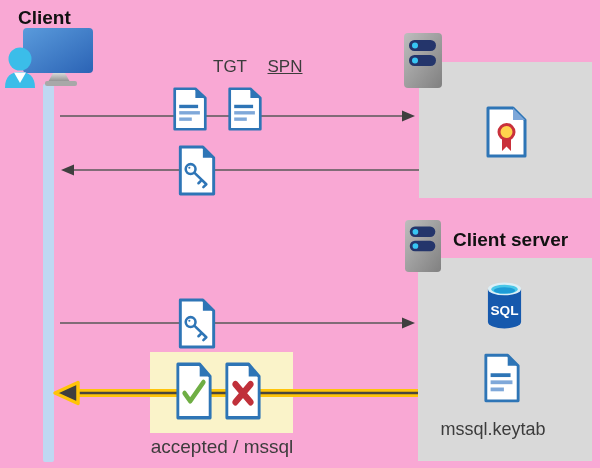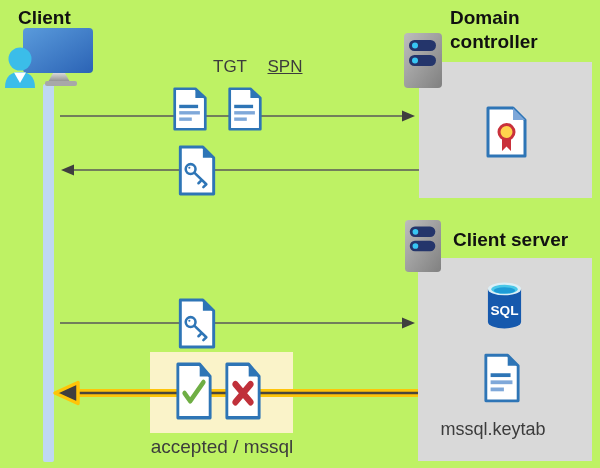--- a/index.html
+++ b/index.html
@@ -1,17 +1,17 @@
 <!DOCTYPE html>
 <html><head>
 <meta charset="utf-8">
 <style>
   html,body{margin:0;padding:0;background:#ffffff;}
   #canvas{
-    position:relative;width:600px;height:468px;background:#bef264;
+    position:relative;width:600px;height:468px;background:#f9a8d4;
     font-family:"Liberation Sans", sans-serif;overflow:hidden;
   }
   .abs{position:absolute;}
   .box{background:#D9D9D9;}
   .hl{background:#FAF3C9;}
   .blabel{font-weight:700;font-size:19px;color:#111111;line-height:24px;}
   .slabel{font-size:17px;color:#3C3C3C;margin-left:40px;}
   .mlabel{font-size:18px;color:#3C3C3C;}
   .center{text-align:center;}
   #timeline{background:#BFD8F2;border-radius:2px;}
@@ -100,21 +100,20 @@
   <svg class="icon" style="left:177px;top:298px;" width="40" height="51" viewBox="0 0 40 52">
     <path d="M3 2 H26 L37 13 V50 H3 Z" fill="#ffffff" stroke="#2E75B6" stroke-width="3" stroke-linejoin="round"></path>
     <polygon points="26,2 37,13 26,13" fill="#2E75B6"></polygon>
     <g stroke="#2E75B6" stroke-width="2.6" fill="none" stroke-linecap="round" stroke-linejoin="round">
       <circle cx="13.5" cy="24.5" r="5"></circle>
       <path d="M17.5 28.5 L29.5 40 M24.5 36 L21.5 39 M29.5 40 L26.5 43"></path>
     </g>
     <circle cx="12.2" cy="23.2" r="1.1" fill="#2E75B6"></circle>
   </svg>
 
-  <div class="abs blabel" style="left:450px;top:6px;width:132px;">Domain controller</div>
   <svg class="icon" style="left:403px;top:32px;" width="40" height="57" viewBox="0 0 40 57">
     <defs>
       <linearGradient id="srv" x1="0" y1="0" x2="1" y2="1">
         <stop offset="0" stop-color="#BDBDBD"></stop>
           <stop offset="1" stop-color="#808080"></stop>
       </linearGradient>
     </defs>
     <rect x="1" y="1" width="38" height="55" rx="4" fill="url(#srv)"></rect>
     <rect x="6" y="8" width="27" height="11" rx="5.5" fill="#24356B"></rect>
     <circle cx="12" cy="13.5" r="3" fill="#38C6F4"></circle>

